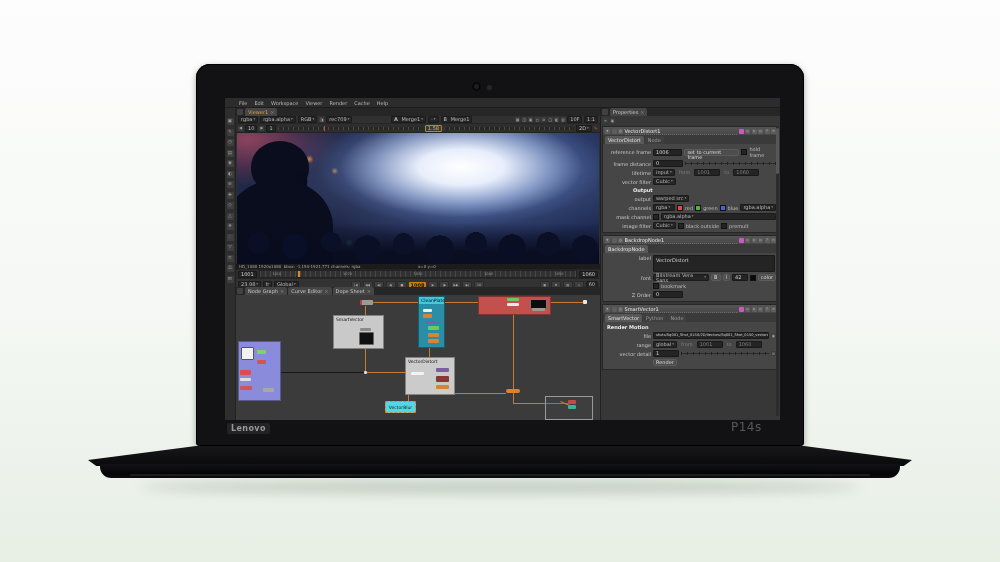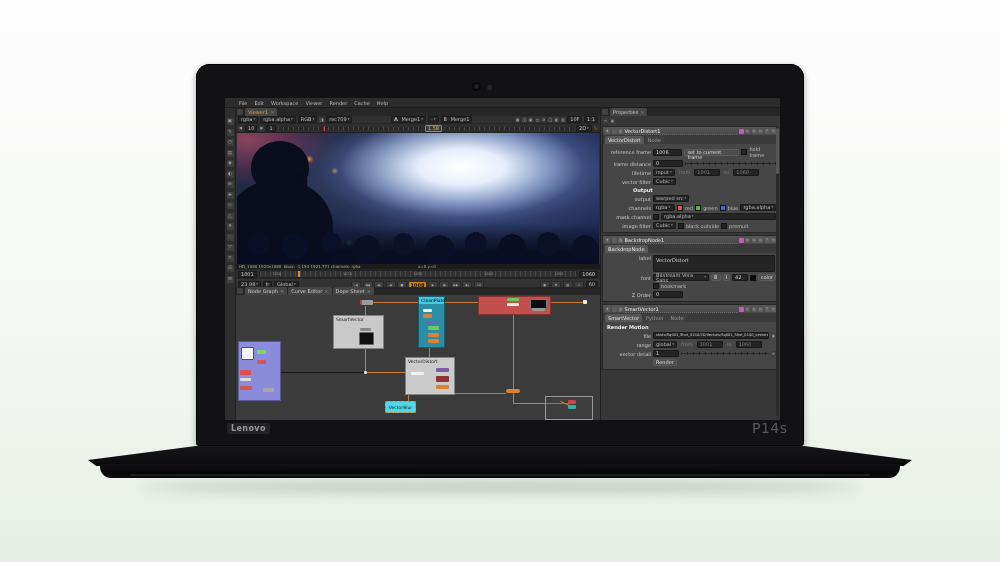--- a/index.html
+++ b/index.html
@@ -8,21 +8,21 @@
        font-family:"DejaVu Sans",sans-serif;-webkit-font-smoothing:antialiased;}
   .abs{position:absolute;}
 
   
   .lid{left:196px;top:64px;width:608px;height:382px;background:#121214;border-radius:14px 14px 4px 4px;
        box-shadow:0 2px 6px rgba(0,0,0,.35), inset 0 0 0 1px #000;}
   .webcam{left:472px;top:82px;width:9px;height:9px;border-radius:50%;background:#1c1f24;box-shadow:inset 0 0 0 2px #07080a;}
   .webcam-dot{left:487px;top:85px;width:5px;height:5px;border-radius:50%;background:#23272e;}
   .lenovo-badge{left:227px;top:423px;padding:1px 4px;background:#232325;border-radius:2px;color:#9a9a9a;
        font-size:8px;font-weight:bold;letter-spacing:.4px;}
-  .model-badge{left:752px;top:420px;color:#58585a;font-size:14px;letter-spacing:.5px;}
+  .model-badge{left:731px;top:420px;color:#58585a;font-size:12px;letter-spacing:.5px;}
   .base-top{left:88px;top:446px;width:824px;height:20px;background:linear-gradient(#17171b,#0a0a0c);
        clip-path:polygon(13.1% 0,86.9% 0,100% 70%,99% 100%,1% 100%,0 70%);}
   .base-lip{left:100px;top:464px;width:800px;height:14px;border-radius:3px 3px 12px 12px;
        background:linear-gradient(#121216,#050507 70%,#0c0c10);}
   .base-shine{left:130px;top:474px;width:740px;height:2px;border-radius:2px;background:rgba(70,70,78,.35);}
   .floor-shadow{left:140px;top:480px;width:720px;height:14px;border-radius:50%;background:rgba(30,50,30,.18);filter:blur(6px);}
 
   
   .screen{left:225px;top:98px;width:555px;height:322px;background:#333;overflow:hidden;font-size:5px;color:#bdbdbd;}
   .menubar{left:0;top:0;width:555px;height:10px;background:#2c2c2c;border-bottom:1px solid #1d1d1d;

